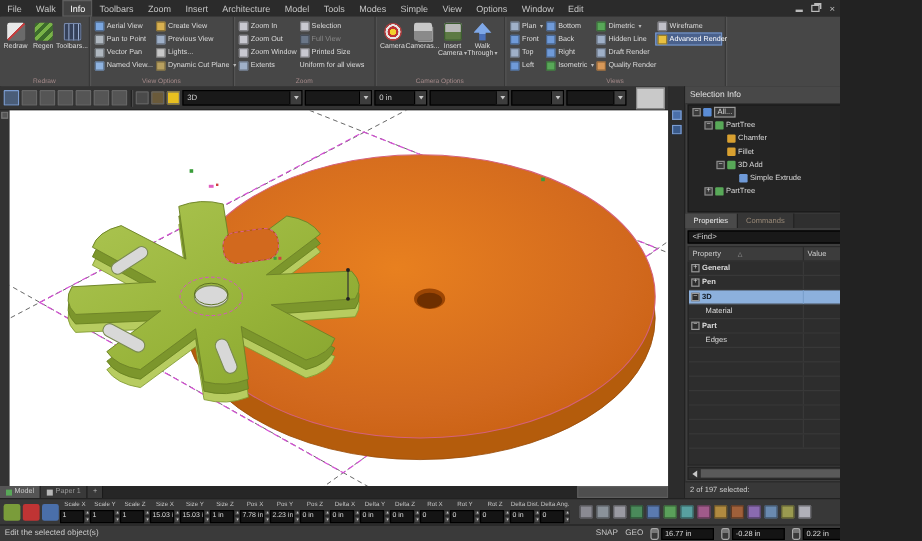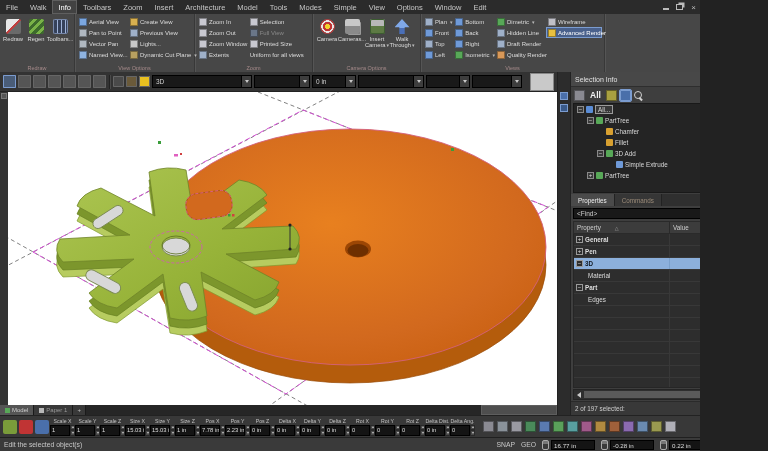--- a/index.html
+++ b/index.html
@@ -787,27 +787,20 @@
       <div class="dock-ic"></div>
       <div class="dock-ic" style="background:#3a5a8a;"></div>
     </div>
     <div id="rp-main">
       <div id="rp-title">
         <span>Selection Info</span>
         <span class="sp"></span>
         <span class="pin"></span>
         <span class="xbtn">×</span>
       </div>
-      <div id="rp-toolbar">
-        <div class="rpt-ic" style="background:#8a8a92;"></div>
-        <span class="rpt-all">All</span>
-        <div class="rpt-ic" style="background:#a8a040;"></div>
-        <div class="rpt-ic sel" style="background:#4a6faa;"></div>
-        <span class="mag"></span>
-      </div>
       <div id="rp-tree">
           <div class="tr-row" style="padding-left: 3px;">
             <span class="expbox">−</span>
             <span class="tr-ic" style="background: rgb(91, 141, 214);"></span>
             <span class="tr-label boxed">All...</span>
           </div>
           <div class="tr-row" style="padding-left: 13px;">
             <span class="expbox">−</span>
             <span class="tr-ic" style="background: rgb(88, 168, 88);"></span>
             <span class="tr-label">PartTree</span>

